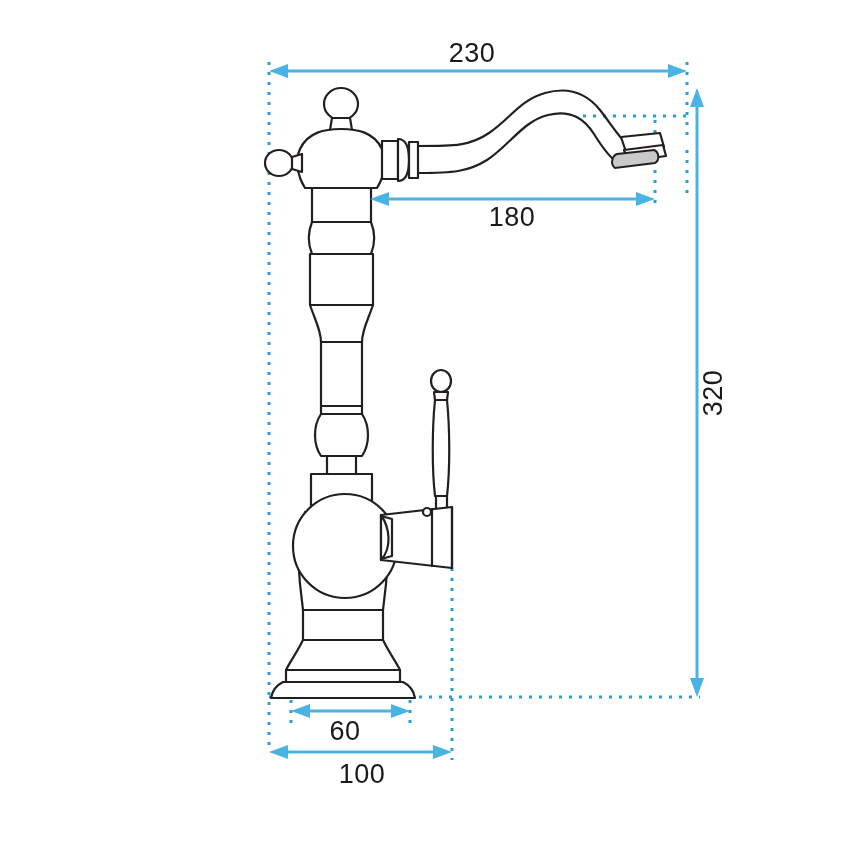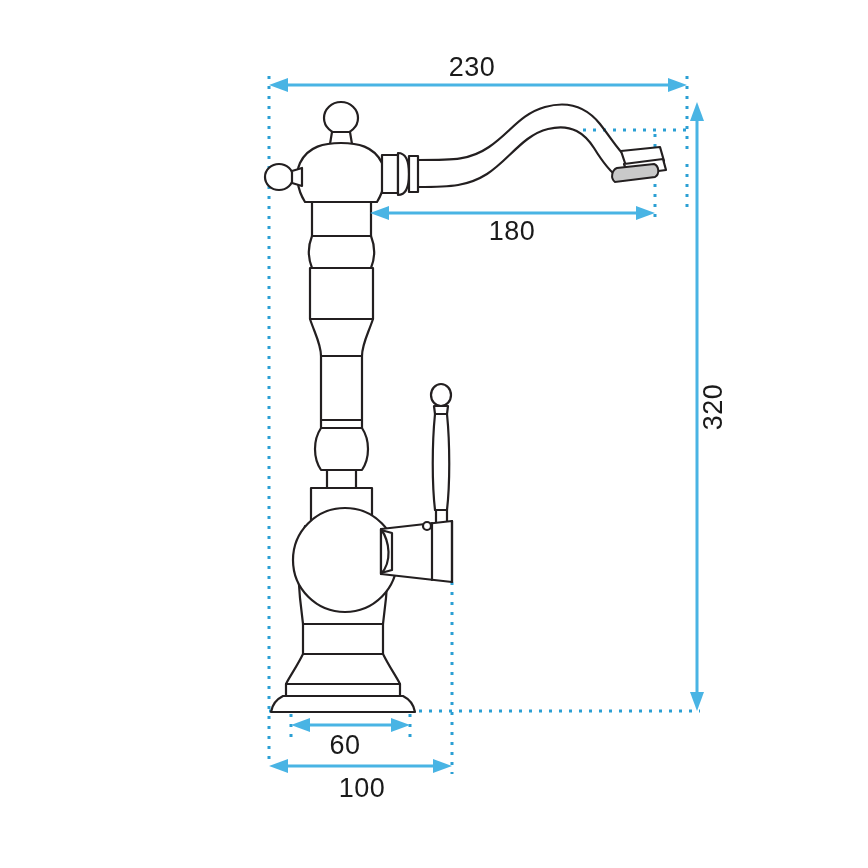--- a/index.html
+++ b/index.html
@@ -9,21 +9,21 @@
   }
   body {
     width: 868px;
     height: 868px;
     font-family: "Liberation Sans", sans-serif;
     position: relative;
     overflow: hidden;
   }
   #drawing-root {
     position: absolute;
-    left: 0; top: 14px;
+    left: 0; top: 0;
     width: 868px;
     height: 676px;
     text-align: center;
   }
   svg.drawing {
     display: block;
     width: 868px;
     height: 868px;
   }
   .dim-text {

